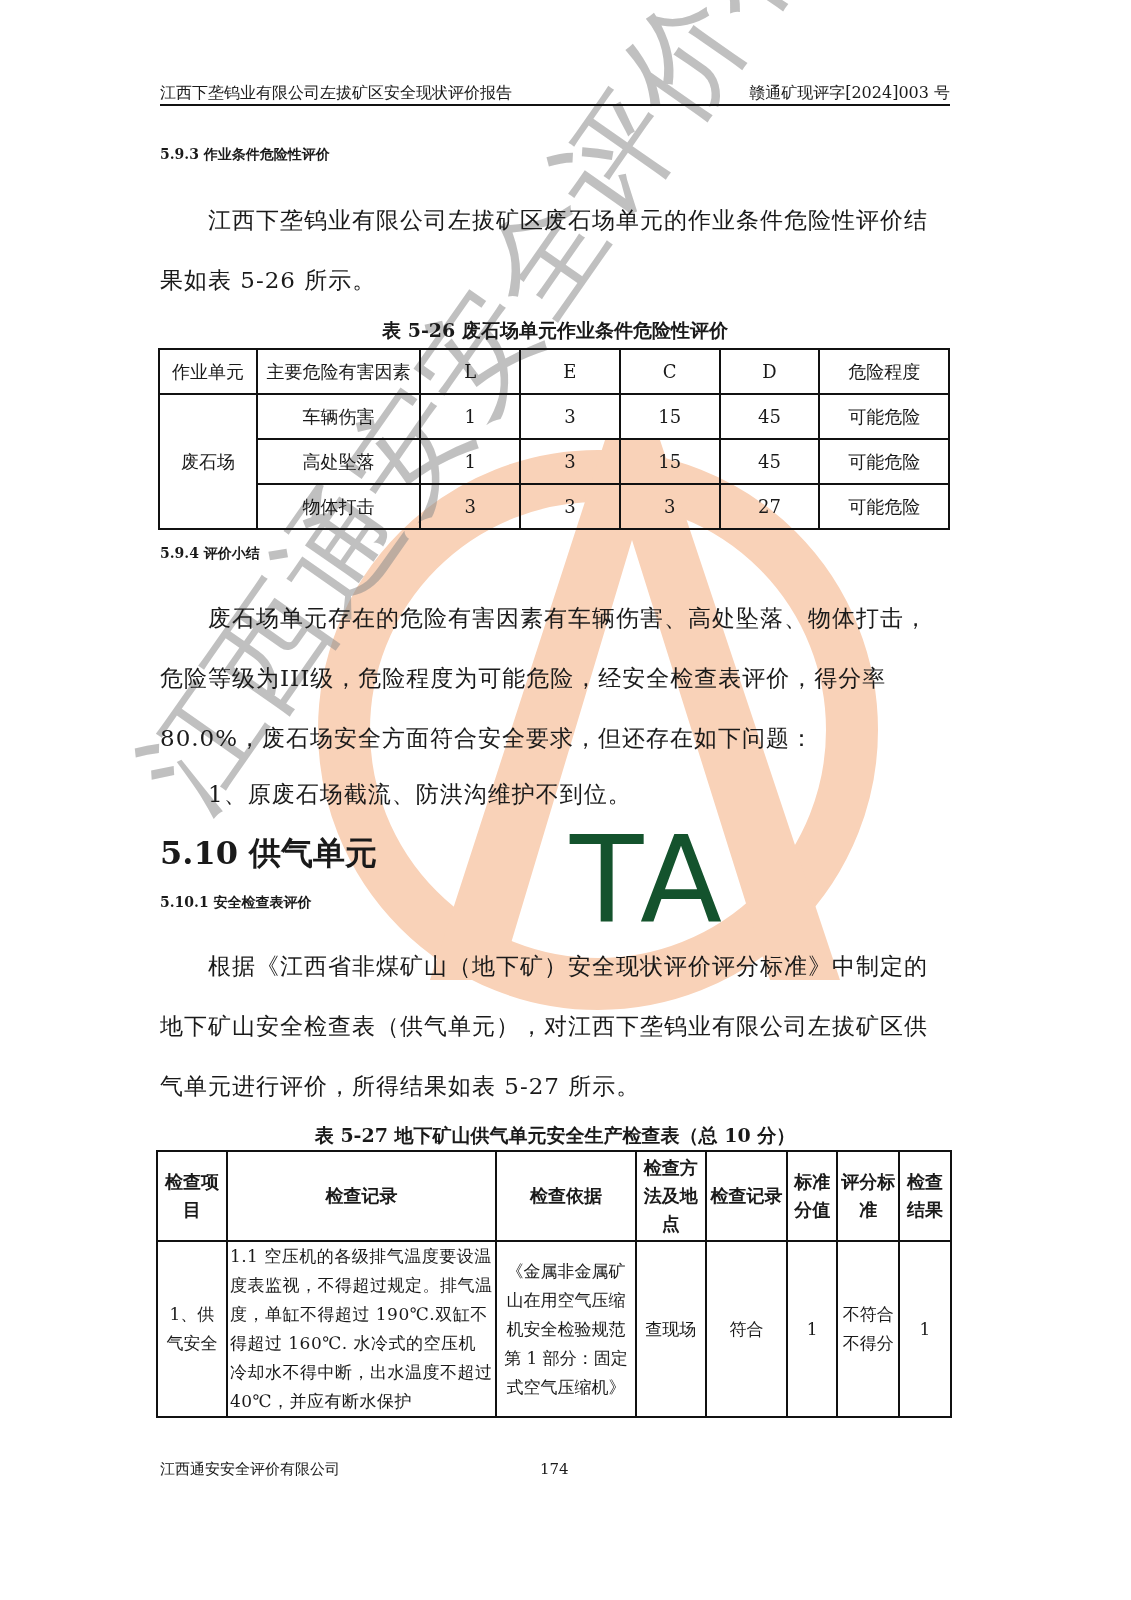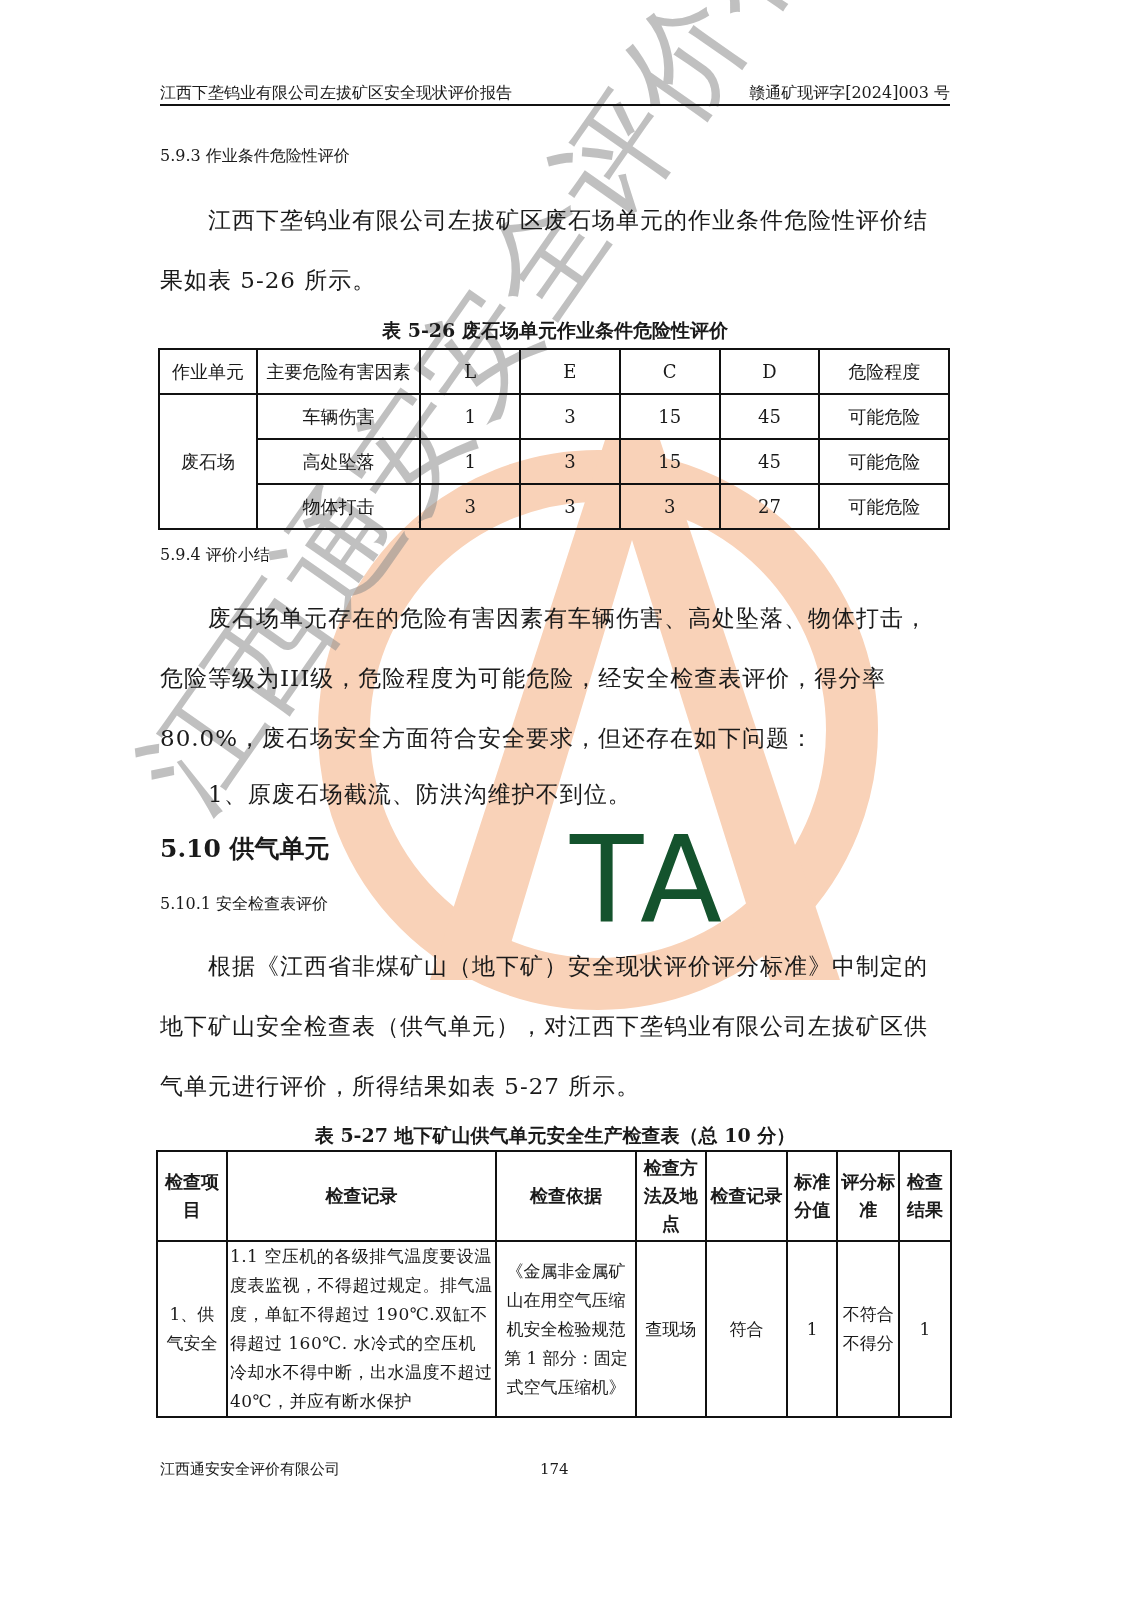--- a/index.html
+++ b/index.html
@@ -20,22 +20,22 @@
              color: rgba(140,140,140,0.55); white-space: nowrap; transform-origin: left top;
              transform: rotate(-55deg); line-height: 1; letter-spacing: 2px; }
 
   .content { position: absolute; left: 0; top: 0; width: 1131px; height: 1600px; z-index: 1; }
 
   
   .header { position: absolute; left: 160px; top: 78px; width: 790px; height: 26px;
             font-size: 16px; display: flex; justify-content: space-between; align-items: flex-end; }
   .header-rule { position: absolute; left: 160px; top: 104px; width: 790px; border-top: 2px solid #111; }
 
-  .h3 { position: absolute; left: 160px; font-weight: normal; font-size: 16px; }
-  .h2 { position: absolute; left: 160px; font-weight: bold; font-size: 25px; }
+  .h3 { position: absolute; left: 160px; font-weight: bold; font-size: 14px; }
+  .h2 { position: absolute; left: 160px; font-weight: bold; font-size: 32px; }
   .p { position: absolute; left: 160px; width: 790px; font-size: 23px; line-height: 60px; letter-spacing: 1px; }
   .indent { text-indent: 48px; }
   .caption { position: absolute; left: 160px; width: 790px; text-align: center; font-weight: bold; font-size: 19px; }
 
   table { border-collapse: collapse; position: absolute; }
   td, th { border: 2px solid #111; text-align: center; vertical-align: middle; padding: 0; font-weight: normal; }
 
   .t1 { left: 158px; top: 348px; width: 792px; font-size: 18px; }
   .t1 td { height: 43px; }
 

